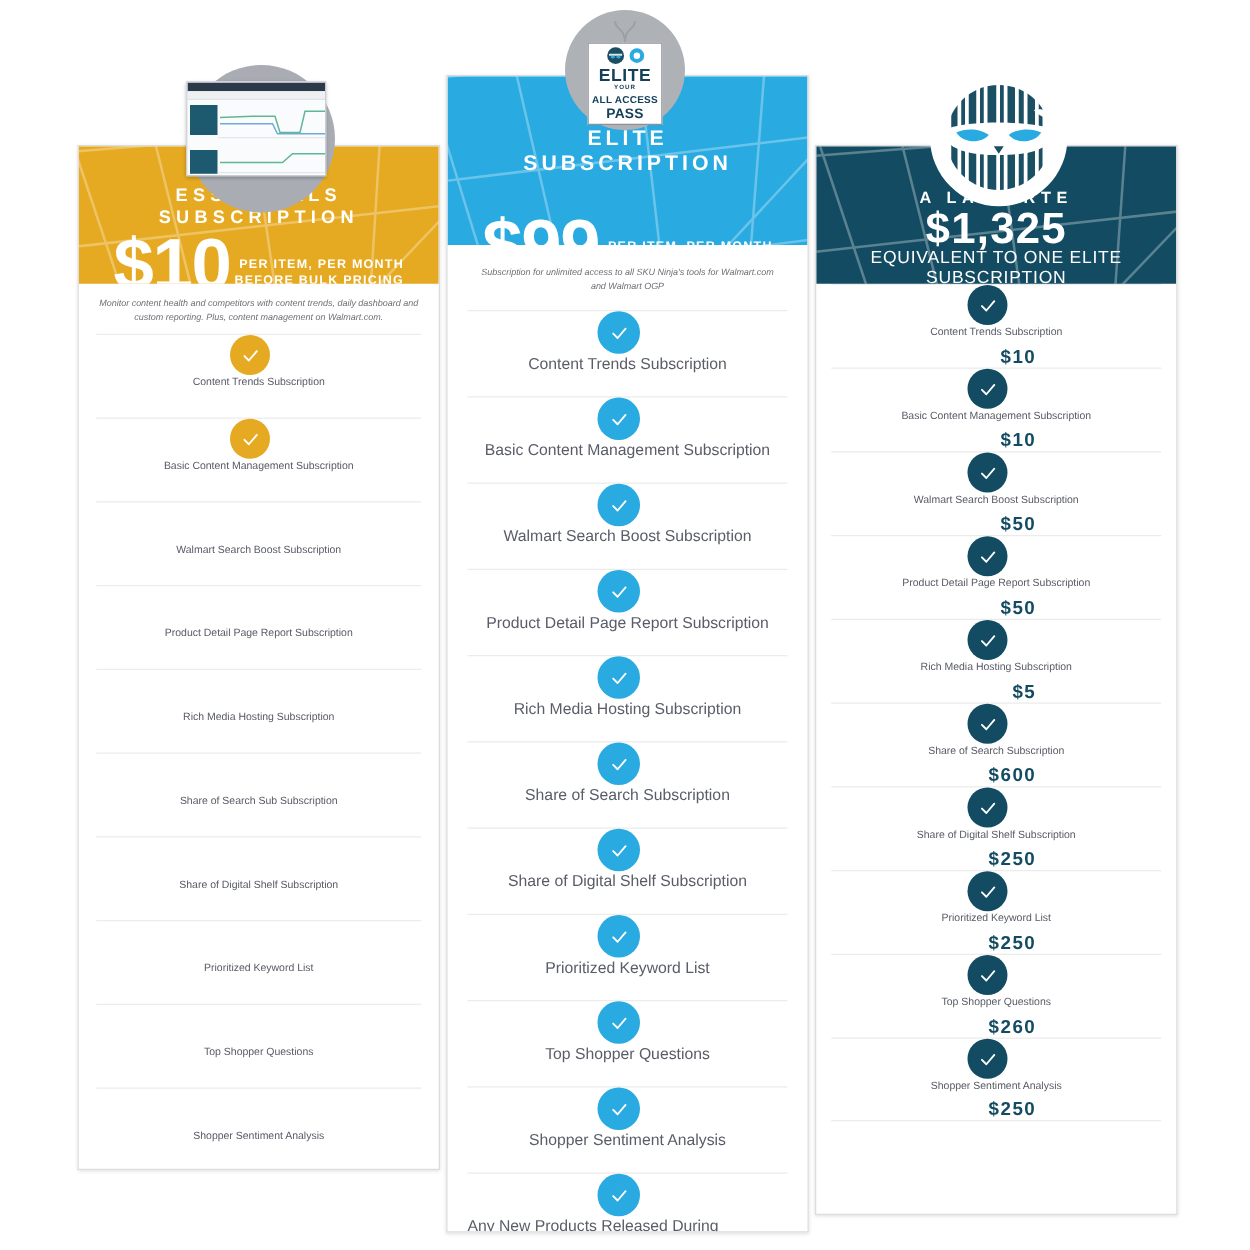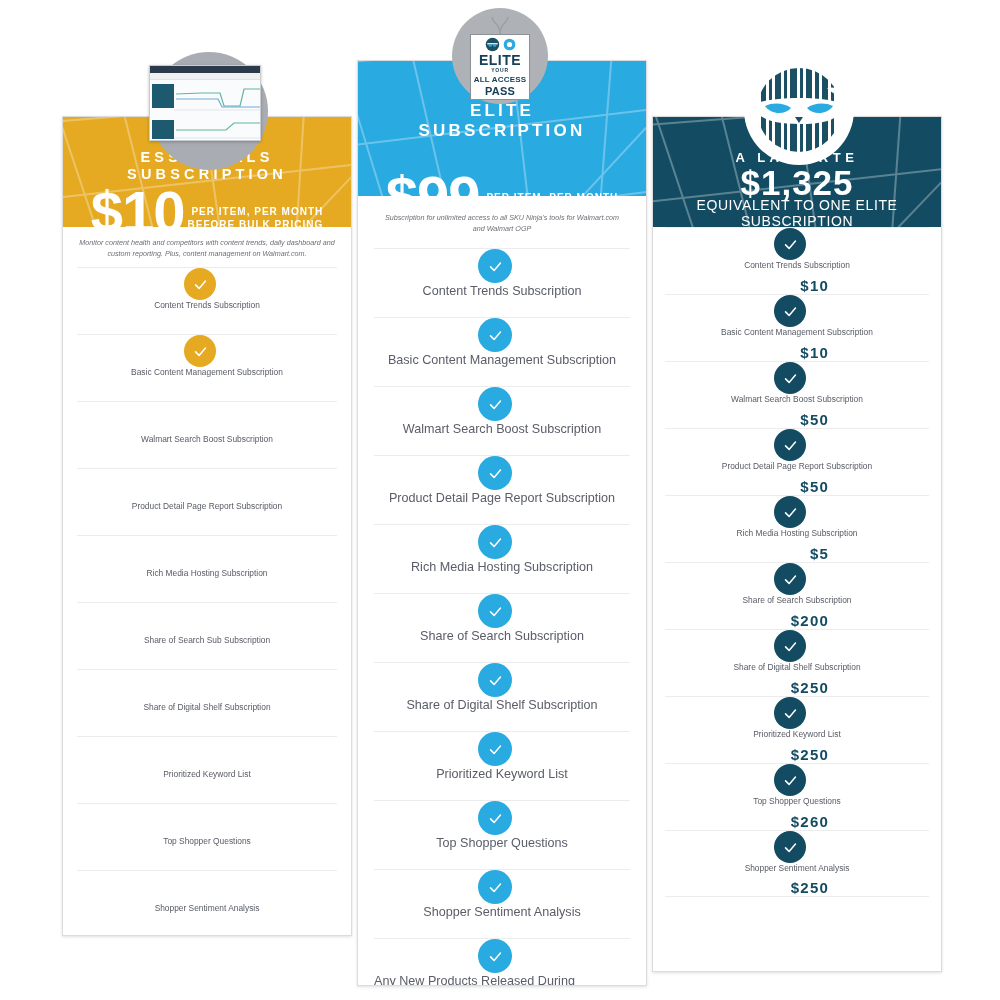--- a/index.html
+++ b/index.html
@@ -474,21 +474,21 @@
           <div class="feat">Rich Media Hosting Subscription</div>
           <div class="amt">$5</div>
         </div>
         <div class="row">
           <div class="chk">
             <svg viewBox="0 0 24 24" width="17" height="17" aria-hidden="true">
               <path d="M5 12.5 L10 17.5 L19 7" fill="none" stroke="#ffffff" stroke-width="2.1" stroke-linecap="round" stroke-linejoin="round"></path>
             </svg>
           </div>
           <div class="feat">Share of Search Subscription</div>
-          <div class="amt">$200</div>
+          <div class="amt">$600</div>
         </div>
         <div class="row">
           <div class="chk">
             <svg viewBox="0 0 24 24" width="17" height="17" aria-hidden="true">
               <path d="M5 12.5 L10 17.5 L19 7" fill="none" stroke="#ffffff" stroke-width="2.1" stroke-linecap="round" stroke-linejoin="round"></path>
             </svg>
           </div>
           <div class="feat">Share of Digital Shelf Subscription</div>
           <div class="amt">$250</div>
         </div>

